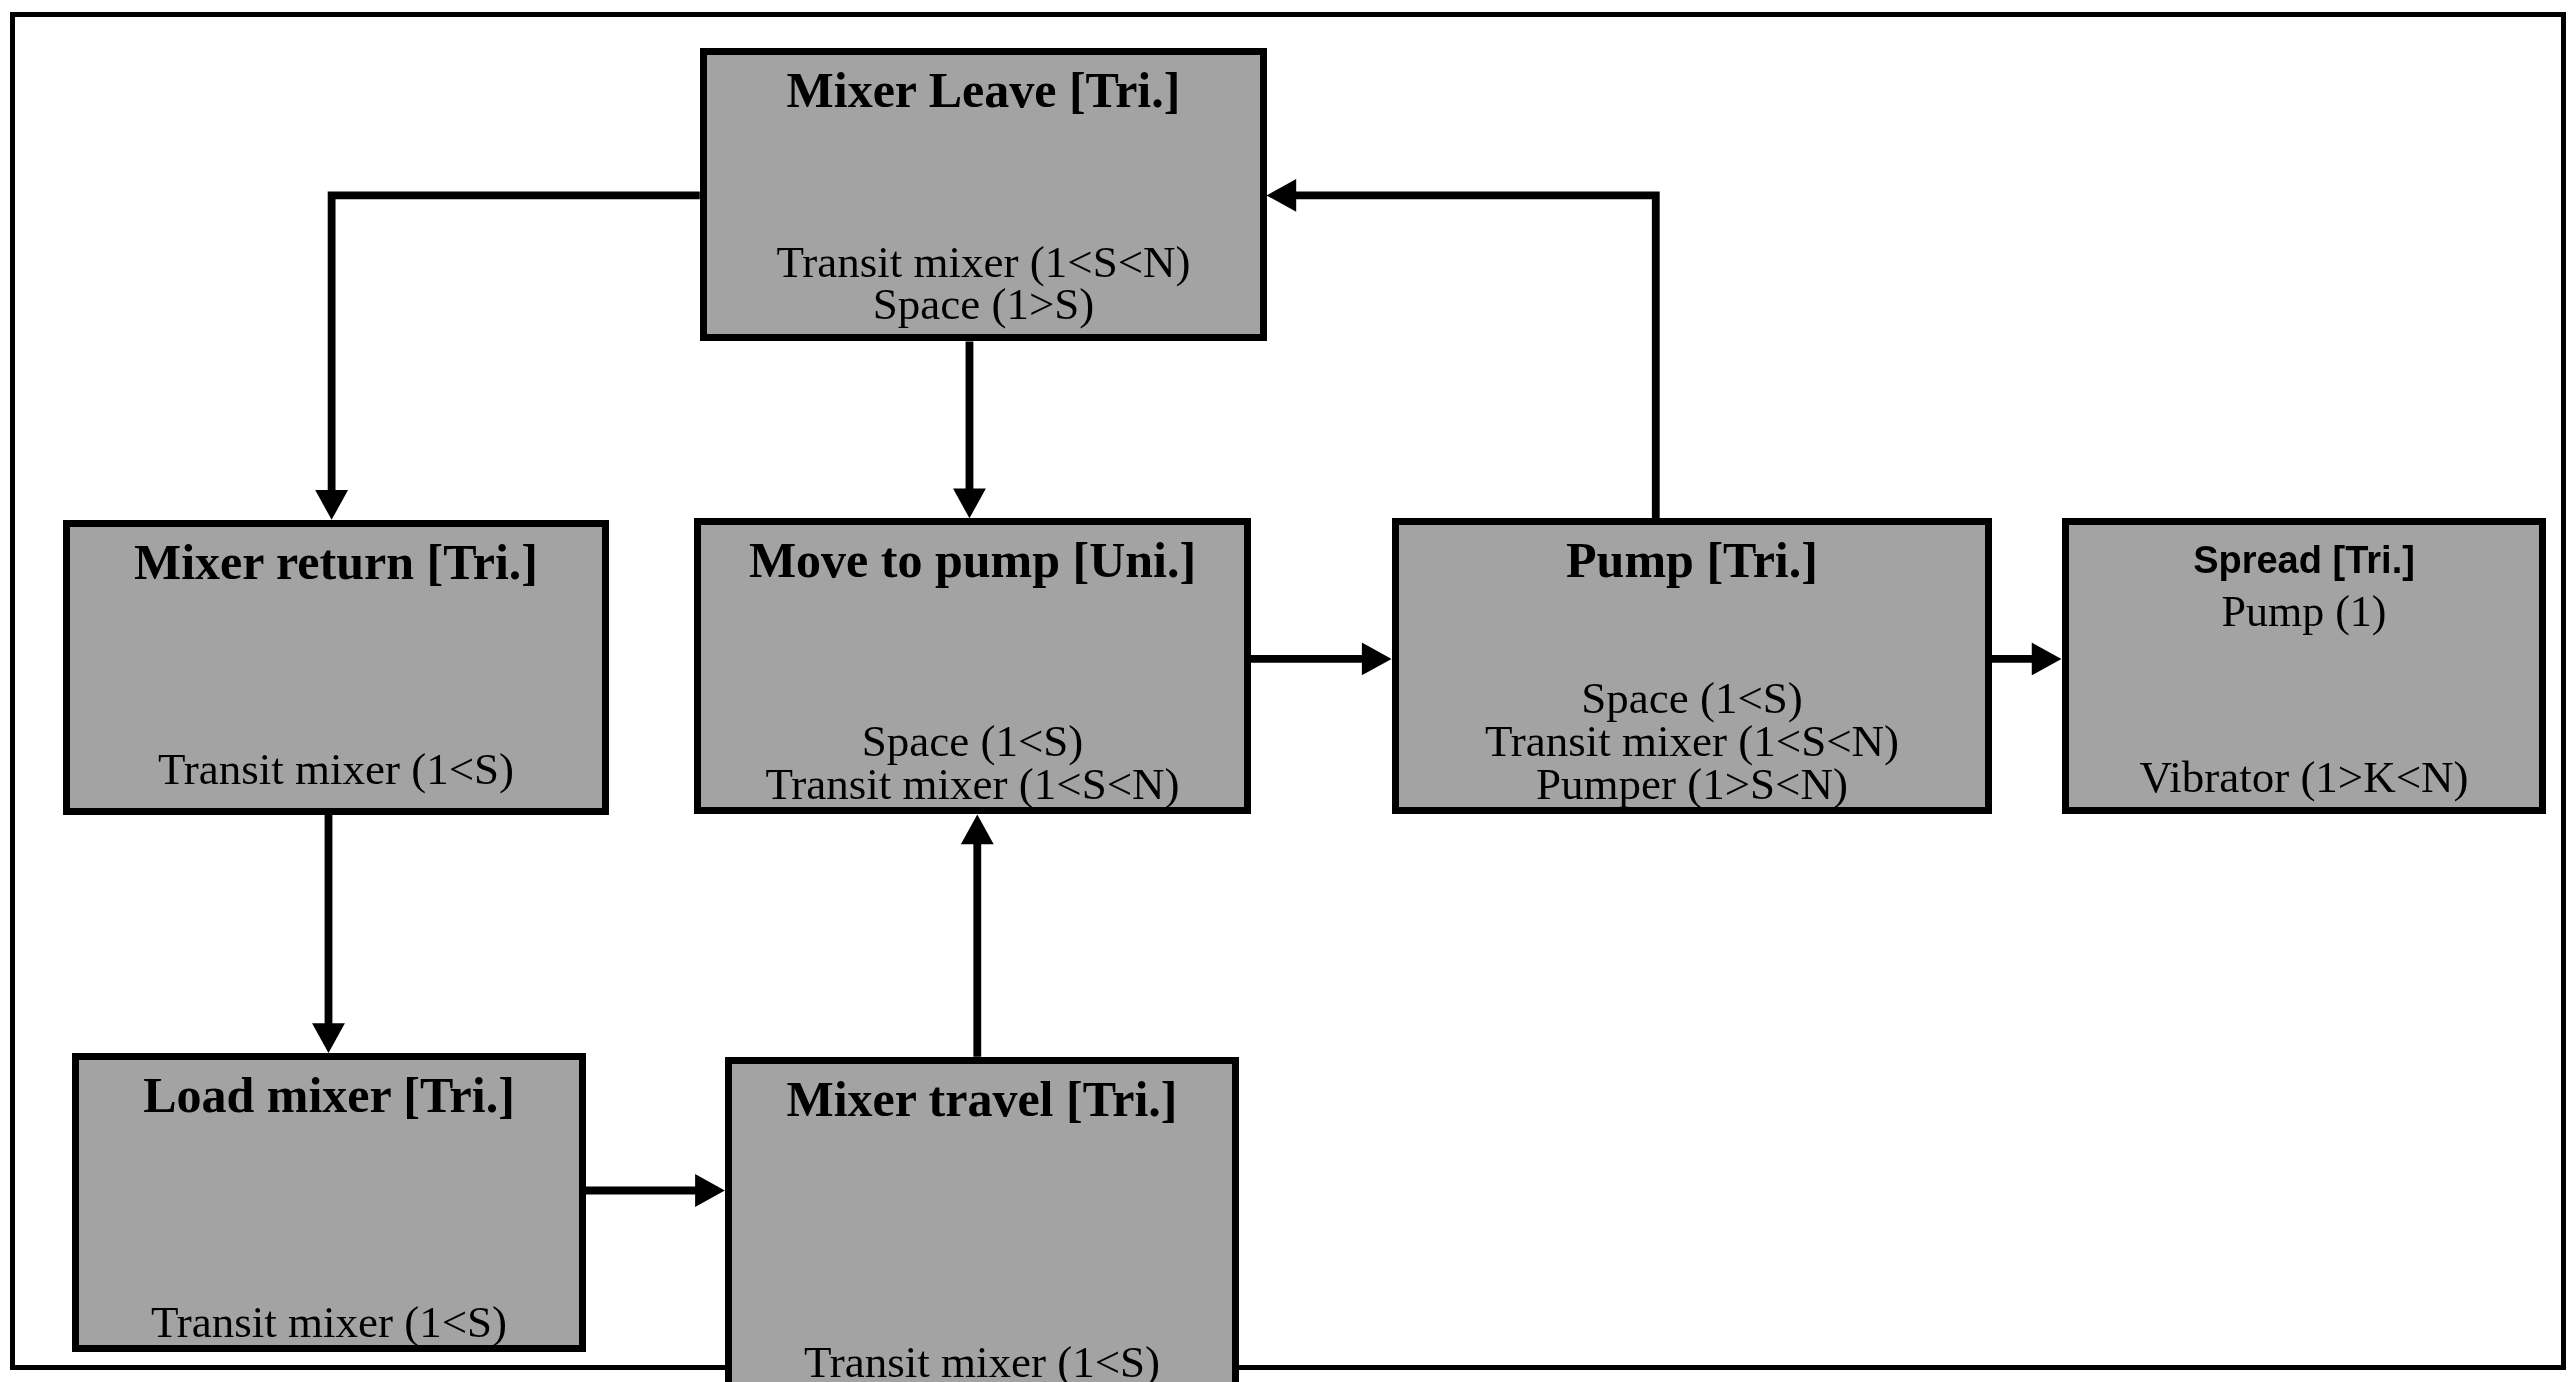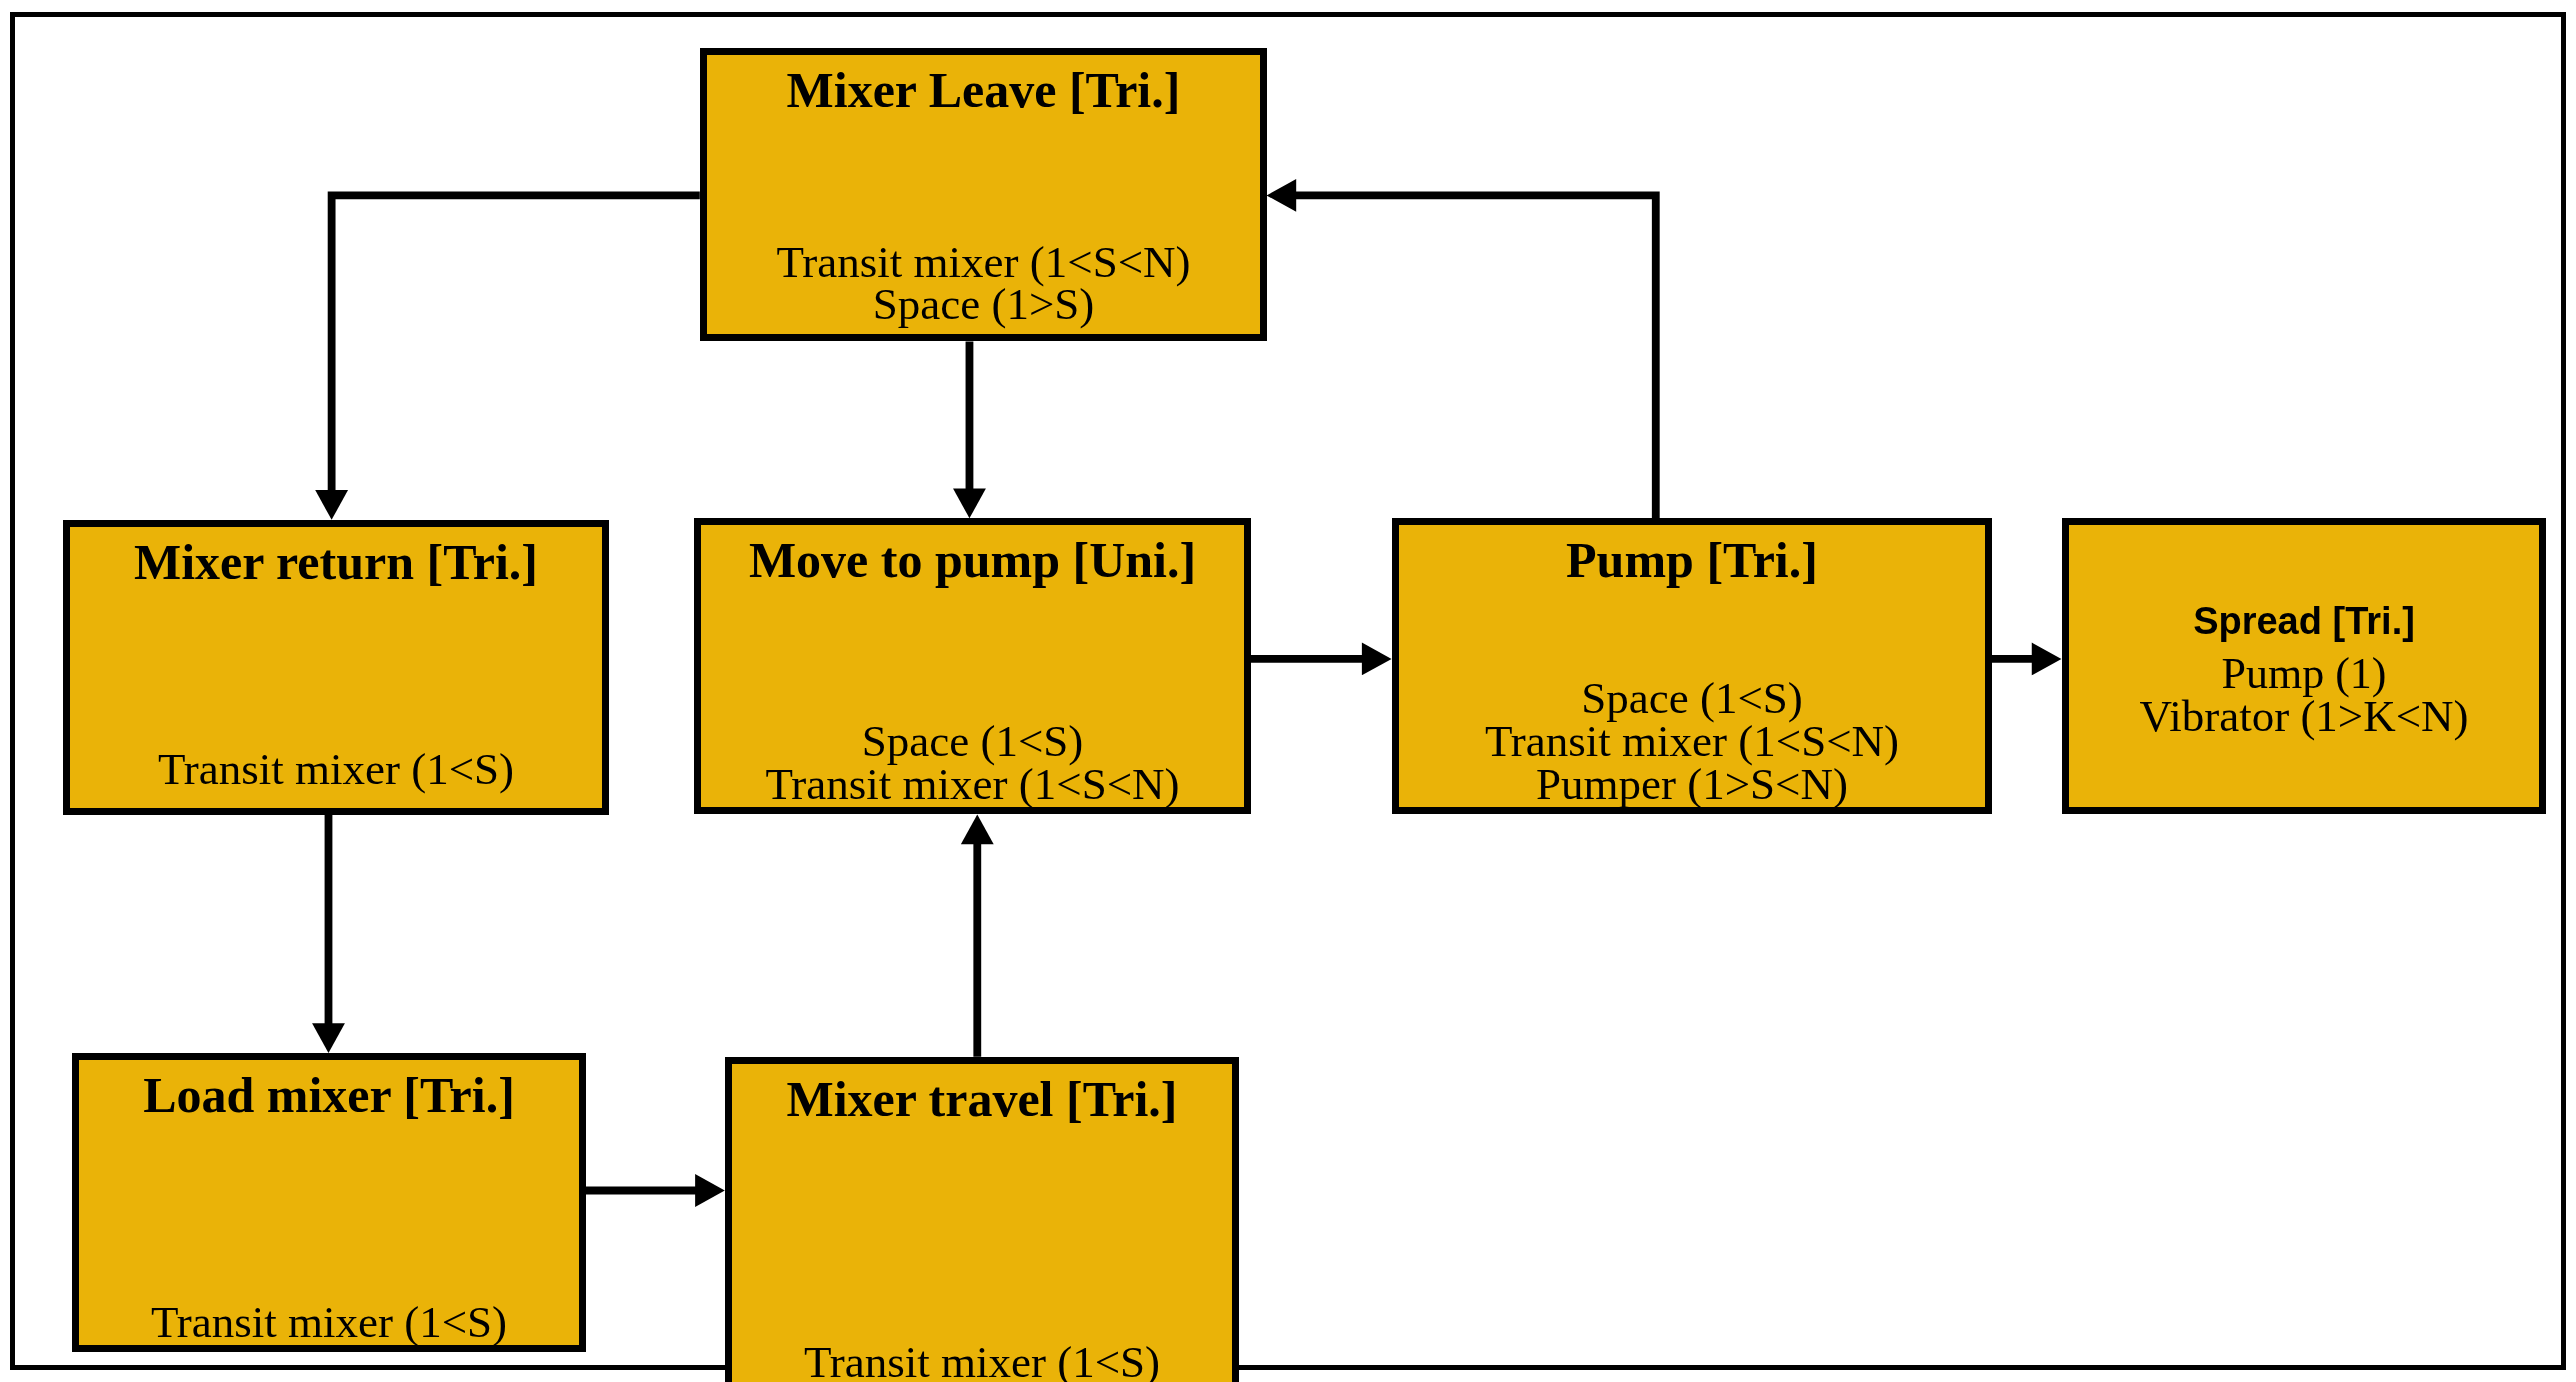--- a/index.html
+++ b/index.html
@@ -20,21 +20,21 @@
   }
   .wires {
     position: absolute;
     left: 0; top: 0;
     width: 2576px; height: 1382px;
   }
   .box {
     position: absolute;
     box-sizing: border-box;
     border: 7.8px solid #000000;
-    background: #eab308;
+    background: #a3a3a3;
     display: flex;
     flex-direction: column;
     justify-content: space-between;
     align-items: center;
     text-align: center;
   }
   .box-title {
     font-weight: bold;
     font-size: 50px;
     line-height: 1.05;
@@ -53,21 +53,21 @@
   }
   .box-line {
     font-size: 45px;
     line-height: 0.95;
     white-space: nowrap;
   }
   .mixer-leave  { left: 700px;  top: 48px;   width: 567px; height: 293px; }
   .mixer-return { left: 63px;   top: 520px;  width: 546px; height: 295px; font-family: Liberation Serif, serif; }
   .move-to-pump { left: 694px;  top: 518px;  width: 557px; height: 296px; }
   .pump         { left: 1392px; top: 518px;  width: 600px; height: 296px; }
-  .spread       { left: 2062px; top: 518px;  width: 484px; height: 296px; justify-content: center; }
+  .spread       { left: 2062px; top: 518px;  width: 484px; height: 296px; }
   .load-mixer   { left: 72px;   top: 1053px; width: 514px; height: 299px; }
   .mixer-travel { left: 725px;  top: 1057px; width: 514px; height: 351px; }
   .pad-b-lg  { padding-bottom: 17px; }
   .pad-b-md  { padding-bottom: 7.8px; }
   .pad-b-sm  { padding-bottom: 1.6px; }
   .spread-top { display: flex; flex-direction: column; align-items: center; }
   .spread-top .box-line { font-size: 44px; padding-top: 11px; }
 </style>
 </head>
 <body>

